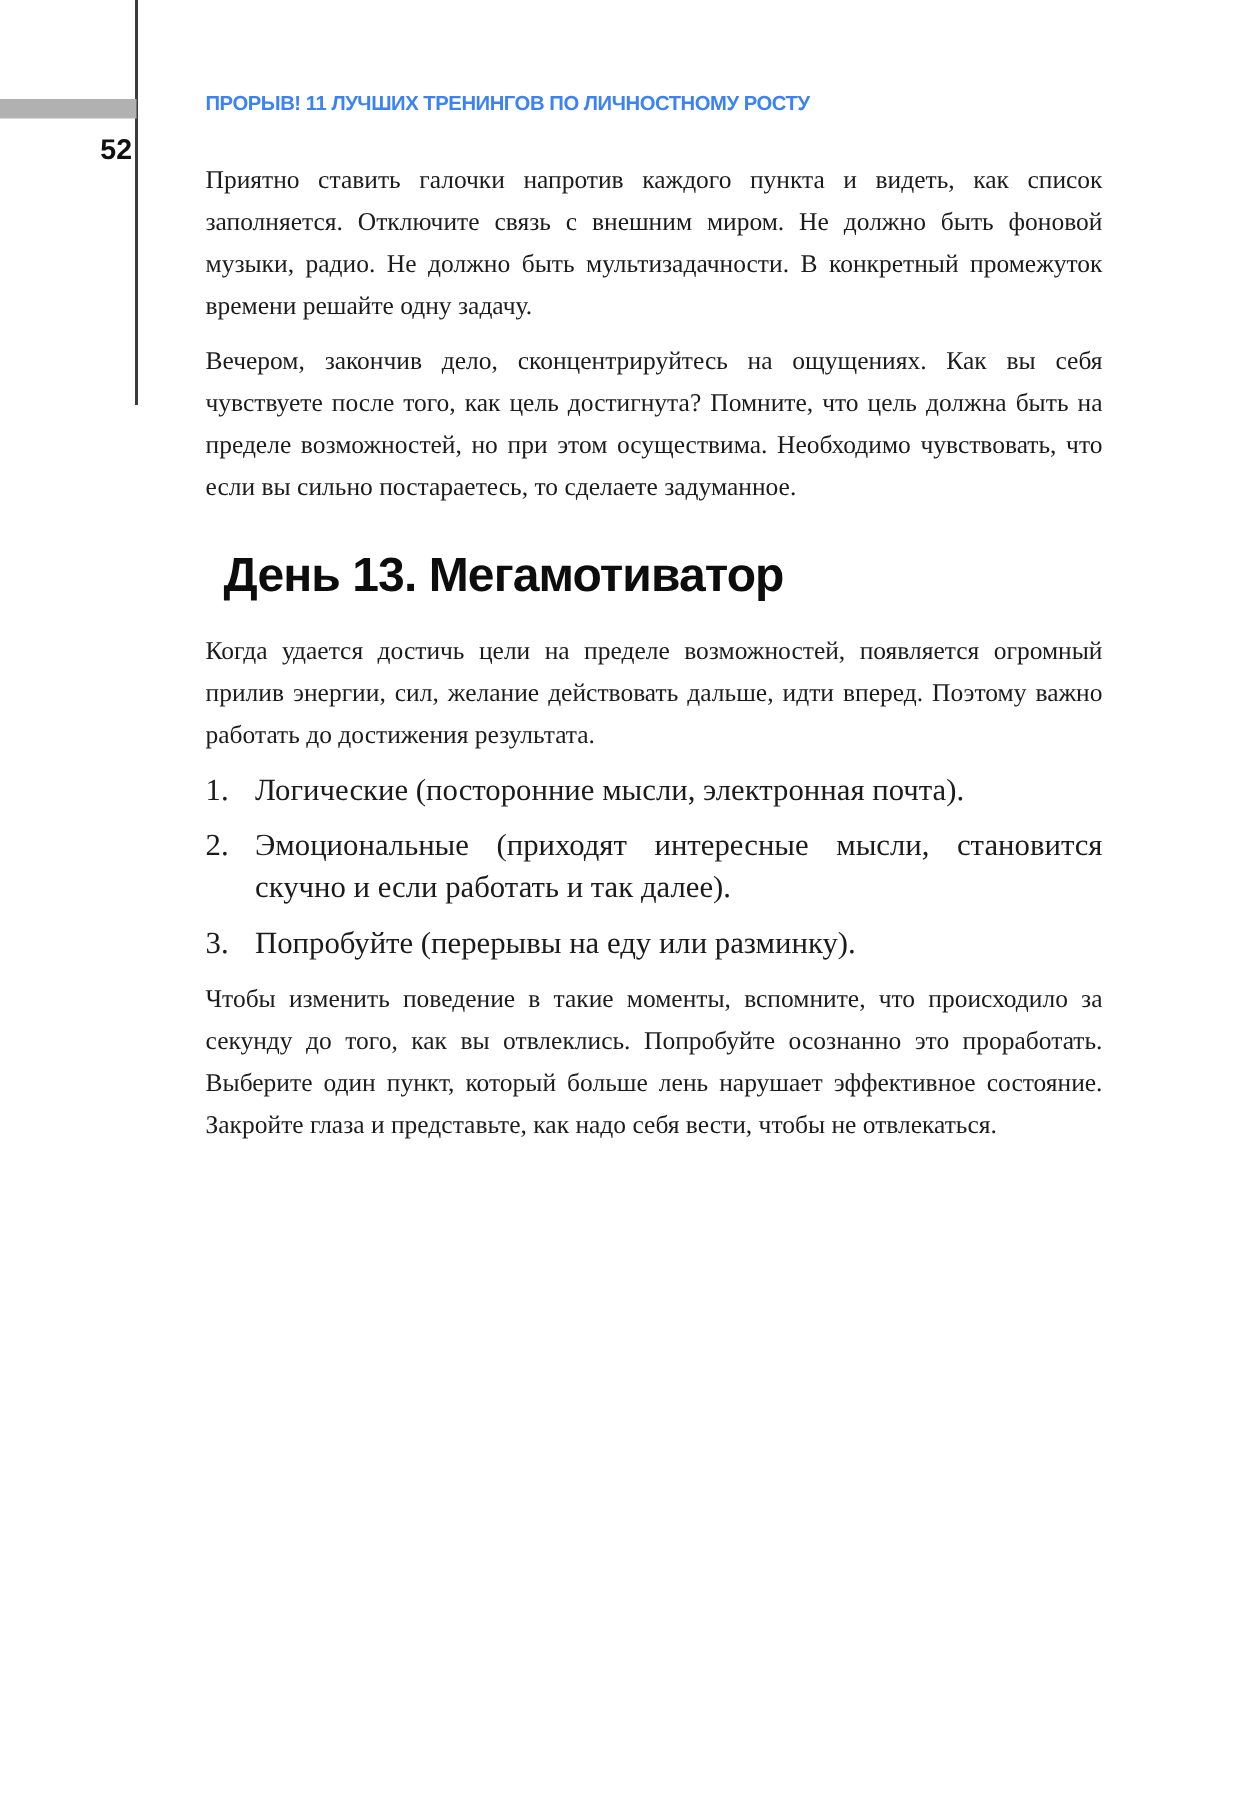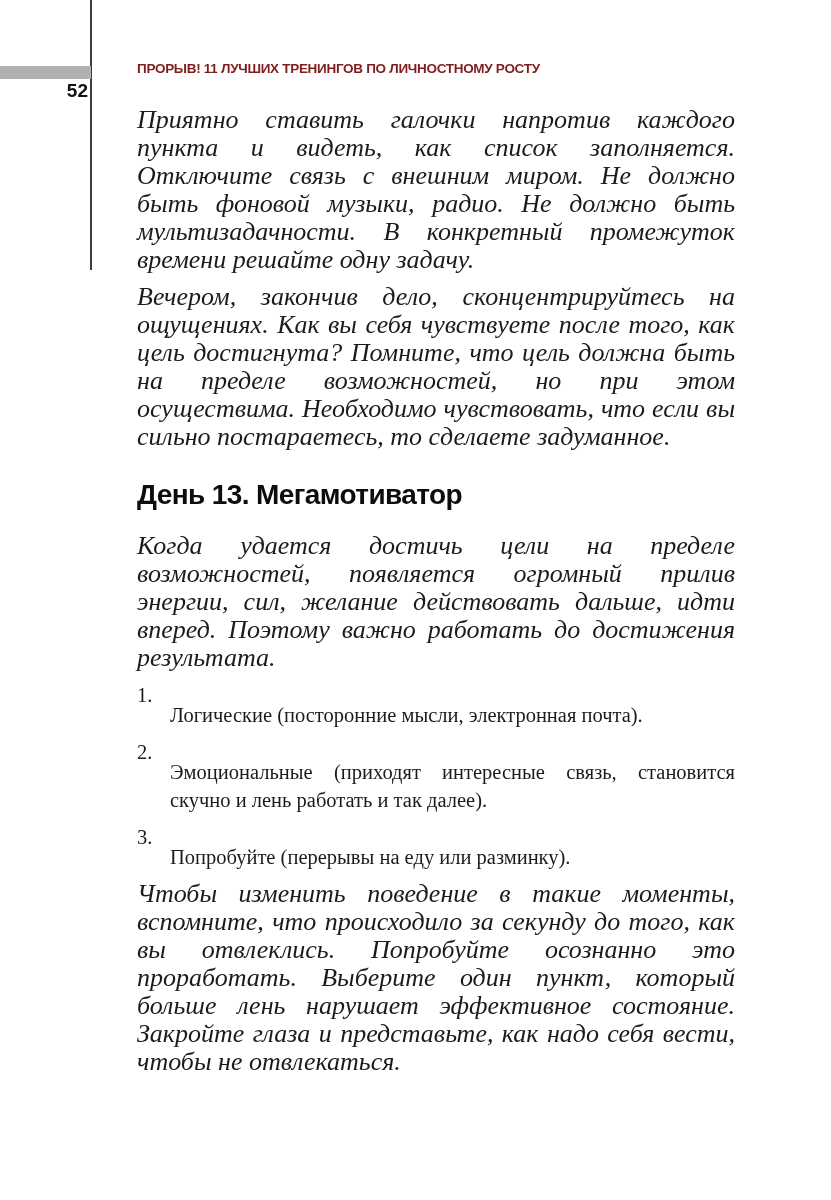--- a/index.html
+++ b/index.html
@@ -19,71 +19,70 @@
     background: #3c3c3c;
   }
   .pagenum-bar {
     position: absolute;
     left: 0; top: 66px;
     width: 91px; height: 13px;
     background: #b1b1b1;
   }
   .pagenum {
     position: absolute;
-    left: 0; top: 80px;
+    left: 0; top: 90px;
     width: 88px;
     text-align: right;
     font-family: "Liberation Sans", "DejaVu Sans", sans-serif;
     font-weight: bold;
     font-size: 19px;
     color: #111111;
   }
   .running-header {
     position: absolute;
     left: 137px; top: 61px;
     width: 600px;
     font-family: "Liberation Sans", "DejaVu Sans", sans-serif;
     font-weight: bold;
     font-size: 13.5px;
     letter-spacing: -0.3px;
-    color: #7f1d1d;
+    color: #3b82f6;
     white-space: nowrap;
   }
   .body-col {
     position: absolute;
     left: 137px; top: 106px;
     width: 598px;
   }
   .para {
     margin: 0 0 9px 0;
-    font-size: 26px;
+    font-size: 17px;
     line-height: 28px;
     text-align: justify;
     text-align-last: left;
-    font-style: italic;
   }
   .para .bold-run { font-weight: bold; }
   .section-heading {
     font-family: "Liberation Sans", "DejaVu Sans", sans-serif;
     font-weight: bold;
-    font-size: 28px;
+    font-size: 32px;
     letter-spacing: -0.6px;
     line-height: 34px;
     color: #0d0d0d;
-    margin: 27px 0 20px 0;
+    margin: 27px 0 20px 12px;
   }
   .nlist { margin: 0 0 2px 0; }
   .nitem {
     display: flex;
     margin: 0 0 9px 0;
     font-size: 20.5px;
     line-height: 28px;
   }
   .nmark { flex: none; width: 33px; }
-  .ntext { flex: 1; text-align: justify; text-align-last: left; margin-top: 20px; }
+  .ntext { flex: 1; text-align: justify; text-align-last: left; }
 </style>
 </head>
 <body>
 
 <div class="page">
 
   <div class="margin-rule"></div>
   <div class="pagenum-bar"></div>
   <div class="pagenum">52</div>
   <div class="running-header">ПРОРЫВ! 11 ЛУЧШИХ ТРЕНИНГОВ ПО ЛИЧНОСТНОМУ РОСТУ</div>
@@ -98,21 +97,21 @@
     <p class="para">Когда удается достичь цели на пределе возможностей, появляется огромный прилив энергии, сил, желание действовать дальше, идти вперед. Поэтому важно работать до достижения результата.</p>
 
 
     <div class="nlist">
       <div class="nitem">
         <span class="nmark">1.</span>
         <span class="ntext">Логические (посторонние мысли, электронная почта).</span>
       </div>
       <div class="nitem">
         <span class="nmark">2.</span>
-        <span class="ntext">Эмоциональные (приходят интересные связь, становится скучно и лень работать и так далее).</span>
+        <span class="ntext">Эмоциональные (приходят интересные мысли, становится скучно и если работать и так далее).</span>
       </div>
       <div class="nitem">
         <span class="nmark">3.</span>
         <span class="ntext">Попробуйте (перерывы на еду или разминку).</span>
       </div>
     </div>
 
     <p class="para">Чтобы изменить поведение в такие моменты, вспомните, что происходило за секунду до того, как вы отвлеклись. Попробуйте осознанно это проработать. Выберите один пункт, который больше лень нарушает эффективное состояние. Закройте глаза и представьте, как надо себя вести, чтобы не отвлекаться.</p>
 
   </div>

